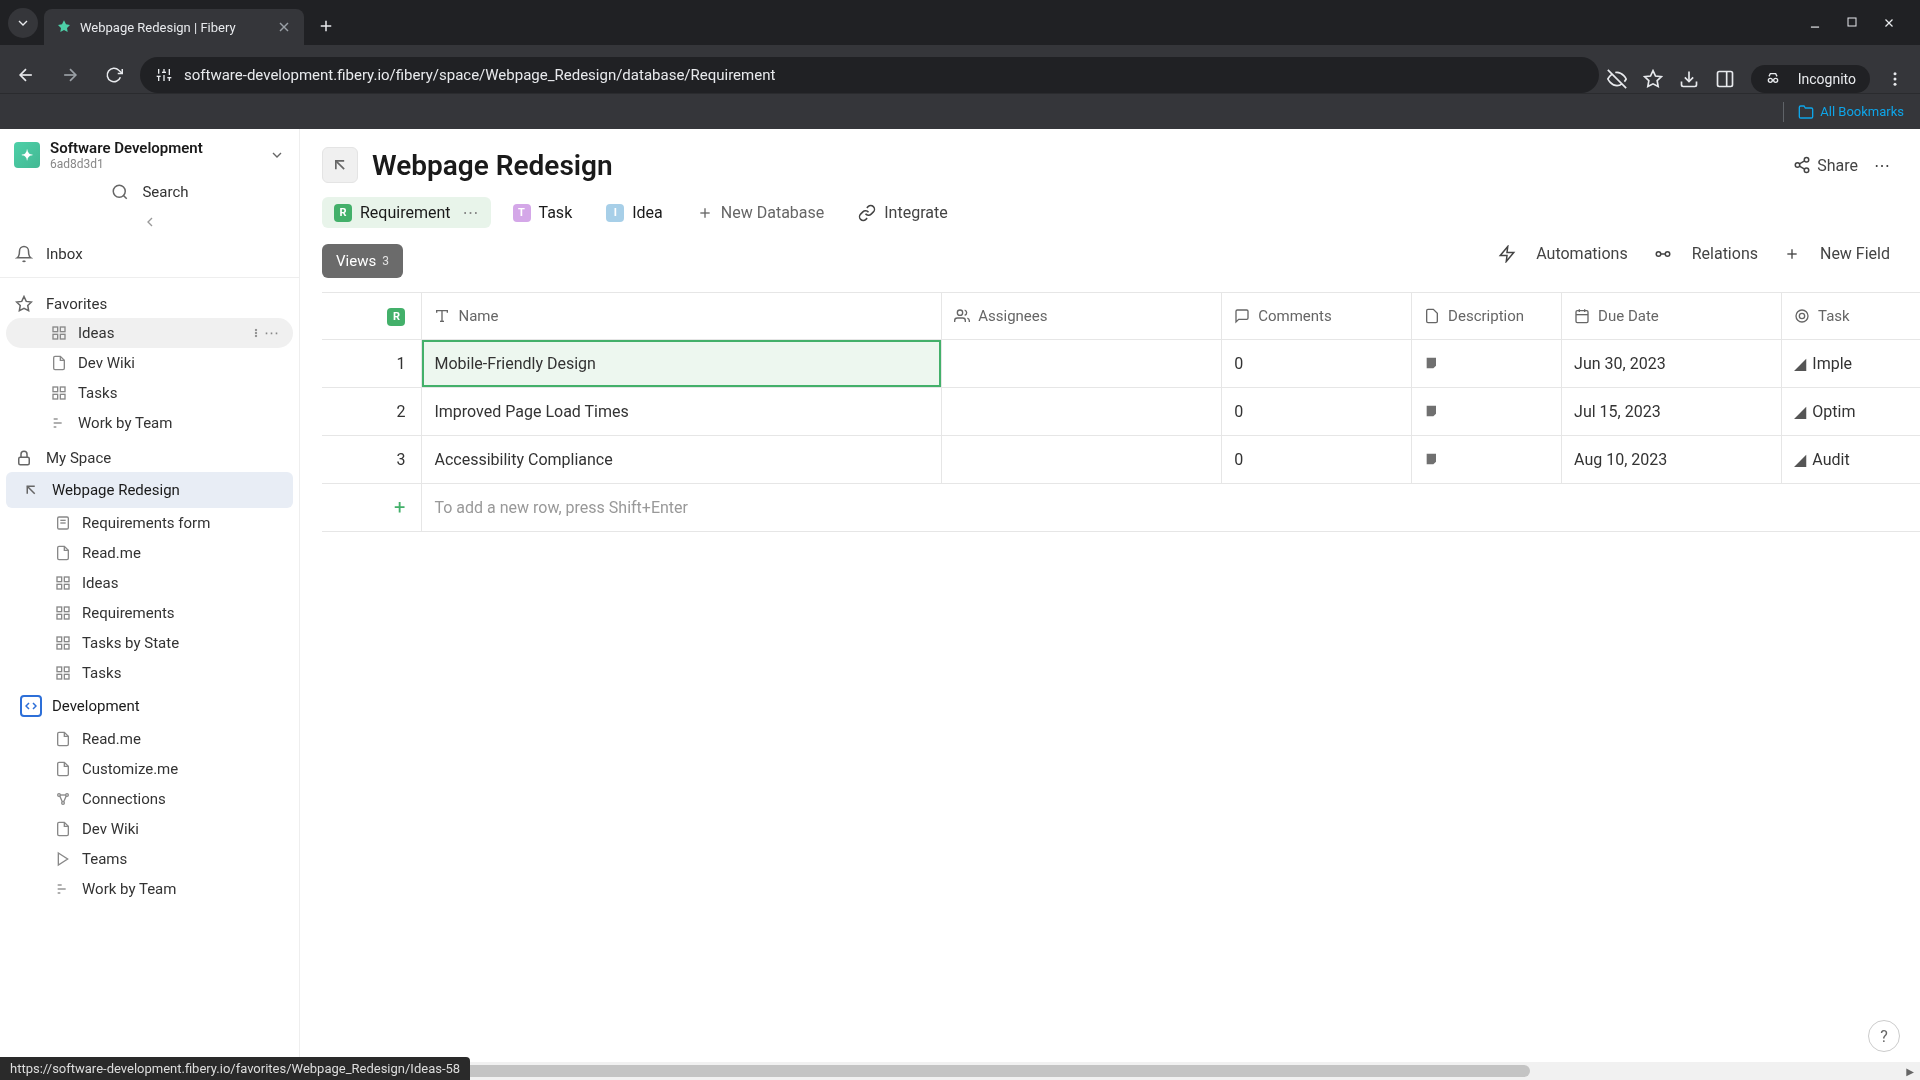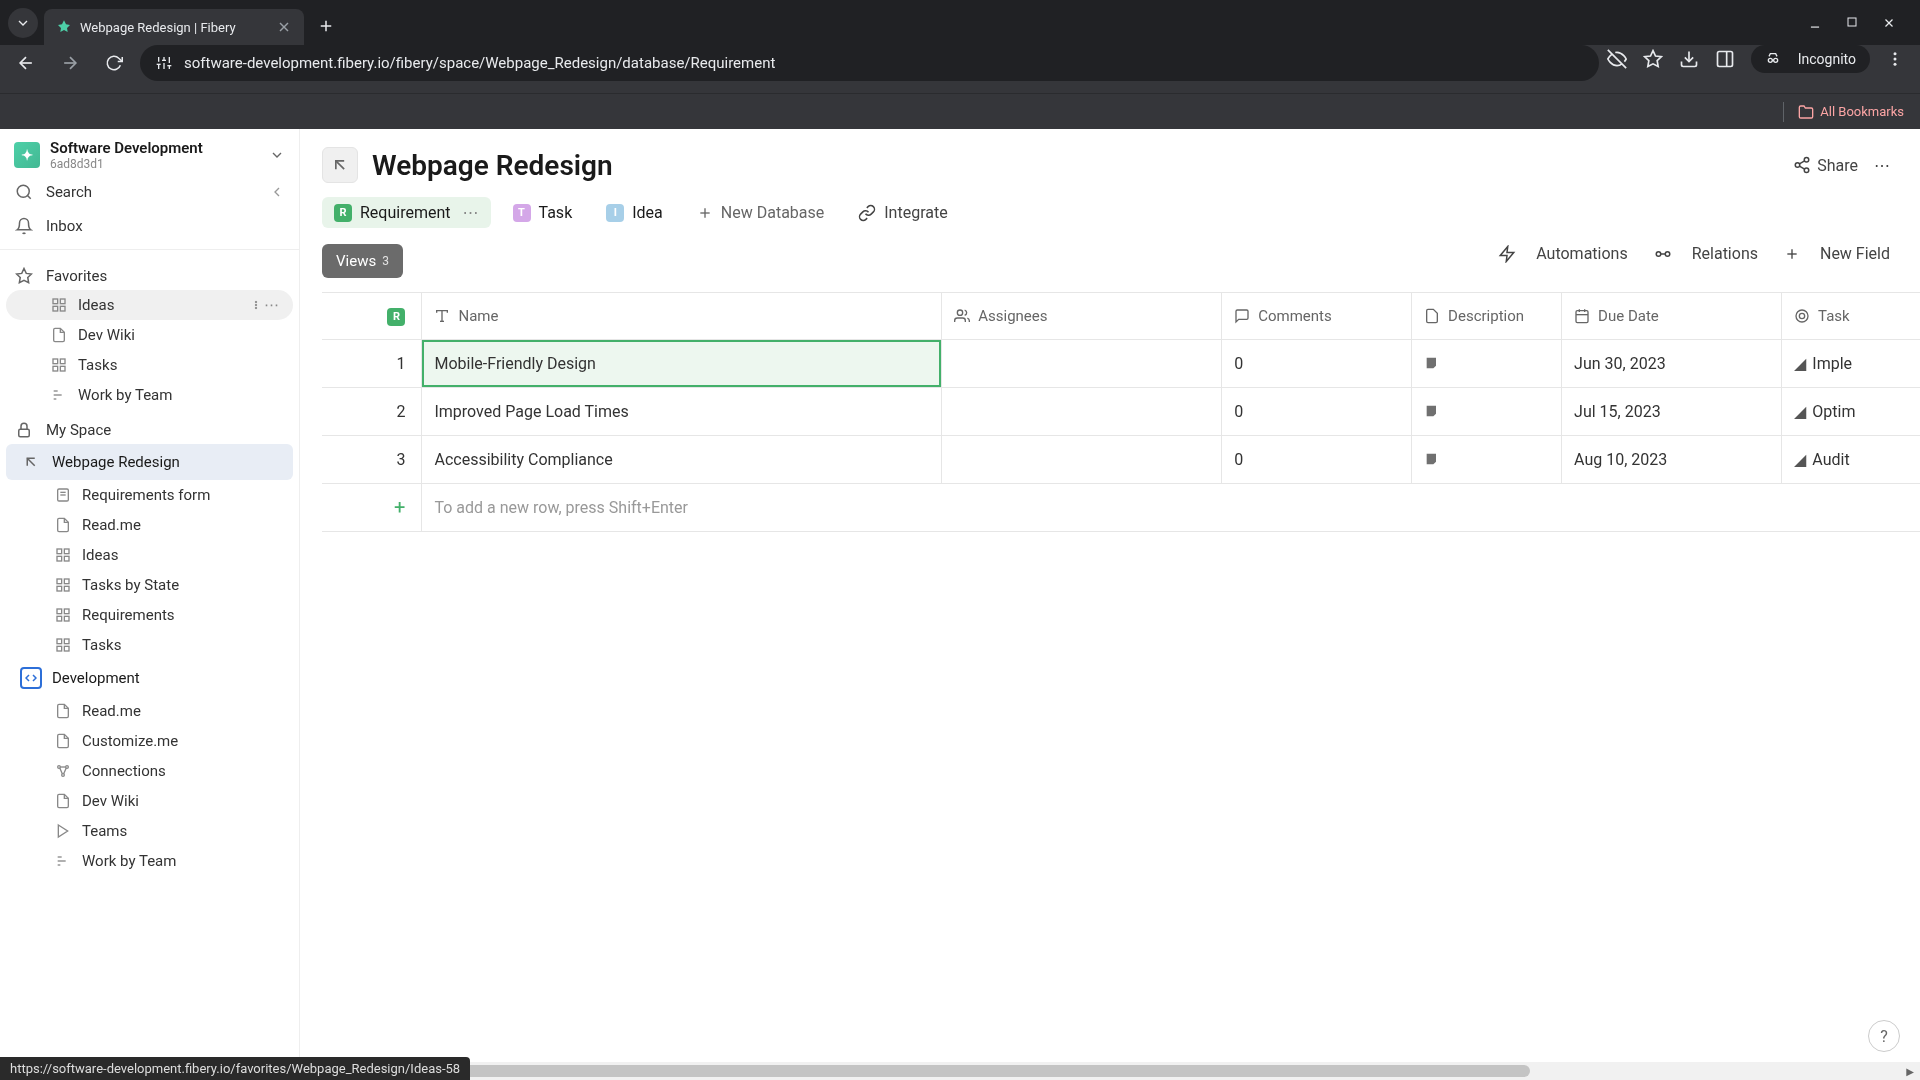--- a/index.html
+++ b/index.html
@@ -10,46 +10,46 @@
 .tab-strip { height: 45px; display: flex; align-items: center; padding: 0 8px; }
 .tab-dropdown { width: 30px; height: 30px; border-radius: 50%; background: #35363a; display: flex; align-items: center; justify-content: center; margin-right: 6px; }
 .tab { background: #35363a; height: 36px; border-radius: 8px 8px 0 0; display: flex; align-items: center; padding: 0 12px; gap: 8px; width: 260px; margin-top: 9px; }
 .tab-favicon { width: 16px; height: 16px; color: #4dd0a8; }
 .tab-title { font-size: 13px; color: #e8eaed; flex: 1; white-space: nowrap; overflow: hidden; text-overflow: ellipsis; }
 .tab-close { color: #9aa0a6; width: 16px; height: 16px; display: flex; align-items: center; justify-content: center; }
 .new-tab { width: 28px; height: 28px; display: flex; align-items: center; justify-content: center; color: #e8eaed; margin-left: 8px; margin-top: 6px; }
 .window-controls { margin-left: auto; display: flex; gap: 24px; padding-right: 16px; color: #e8eaed; }
 .window-controls span { cursor: pointer; }
 
-.toolbar { background: #35363a; height: 48px; display: flex; align-items: flex-start; padding: 0 8px; gap: 8px; }
+.toolbar { background: #35363a; height: 48px; display: flex; align-items: flex-end; padding: 0 8px; gap: 8px; }
 .nav-btn { width: 36px; height: 36px; display: flex; align-items: center; justify-content: center; color: #9aa0a6; border-radius: 50%; }
 .nav-btn.active { color: #e8eaed; }
 .address-bar { flex: 1; background: #202124; height: 36px; border-radius: 18px; display: flex; align-items: center; padding: 0 16px; gap: 12px; color: #e8eaed; font-size: 15px; max-width: 1480px; }
 .toolbar-right { display: flex; align-items: center; gap: 16px; margin-left: auto; padding-right: 8px; }
 .incog-chip { background: #202124; border-radius: 18px; padding: 6px 14px; display: flex; align-items: center; gap: 17px; font-size: 14px; }
 
 .bookmarks-bar { background: #35363a; height: 36px; display: flex; align-items: center; justify-content: flex-end; padding: 0 16px; border-top: 1px solid #2a2b2e; }
-.bookmarks-bar .bm { display: flex; align-items: center; gap: 6px; font-size: 13px; color: #fca5a5; }
+.bookmarks-bar .bm { display: flex; align-items: center; gap: 6px; font-size: 13px; color: #0ea5e9; }
 .bm-divider { border-left: 1px solid #5f6368; height: 20px; margin-right: 14px; }
 
 
 .app { display: flex; height: calc(1080px - 129px); background: #fff; color: #1a1a1a; }
 
 
 .sidebar { width: 300px; border-right: 1px solid #eee; display: flex; flex-direction: column; background: #fff; }
 .ws-header { display: flex; align-items: center; padding: 10px 14px 4px; gap: 10px; }
 .ws-logo { width: 26px; height: 26px; border-radius: 4px; background: linear-gradient(135deg,#4dd0a8,#43b893); display:flex; align-items:center; justify-content:center; color:#fff; font-weight:bold; font-size:14px;}
 .ws-name-wrap { flex: 1; }
 .ws-name { font-weight: 600; font-size: 15px; }
 .ws-id { font-size: 12px; color: #888; }
 .ws-chevron { color: #666; }
 
 .sb-row { display: flex; align-items: center; padding: 7px 14px; gap: 12px; font-size: 15px; color: #333; cursor: pointer; }
 .sb-row .icon { width: 20px; height: 20px; color: #666; display: flex; align-items: center; justify-content: center; }
-.search-row { justify-content: space-between; }
+.search-row { justify-content: space-between; flex-direction: column; }
 .search-row .collapse { color: #999; }
 
 .sb-section { padding: 10px 14px 4px; font-size: 15px; color: #333; display: flex; align-items: center; gap: 12px; }
 .sb-section .icon { width: 20px; height: 20px; color: #666; display:flex; align-items:center; justify-content:center; }
 
 .sb-item { display: flex; padding: 6px 14px 6px 44px; gap: 10px; font-size: 15px; color: #333; cursor: pointer; border-radius: 15px; margin: 0 6px; position: relative; }
 .sb-item .icon { width: 18px; height: 18px; color: #888; display:flex; align-items:center; justify-content:center; }
 .sb-item.hovered { background: #f0f0f0; }
 .sb-item.hovered .more { display: flex; }
 .sb-item .more { display: none; margin-left: auto; color: #888; align-items:center; gap: 0px;}
@@ -399,32 +399,32 @@
       </div>
     <div class="sb-item sb-child">
         <span class="icon">
           <svg class="i16" viewBox="0 0 24 24" fill="none" stroke="currentColor" stroke-width="2">
             <rect x="3" y="3" width="7" height="7"></rect>
             <rect x="14" y="3" width="7" height="7"></rect>
             <rect x="3" y="14" width="7" height="7"></rect>
             <rect x="14" y="14" width="7" height="7"></rect>
           </svg>
         </span>
-        <span class="label">Tasks by State</span>
+        <span class="label">Requirements</span>
       </div>
     <div class="sb-item sb-child">
         <span class="icon">
           <svg class="i16" viewBox="0 0 24 24" fill="none" stroke="currentColor" stroke-width="2">
             <rect x="3" y="3" width="7" height="7"></rect>
             <rect x="14" y="3" width="7" height="7"></rect>
             <rect x="3" y="14" width="7" height="7"></rect>
             <rect x="14" y="14" width="7" height="7"></rect>
           </svg>
         </span>
-        <span class="label">Requirements</span>
+        <span class="label">Tasks by State</span>
       </div>
     <div class="sb-item sb-child">
         <span class="icon">
           <svg class="i16" viewBox="0 0 24 24" fill="none" stroke="currentColor" stroke-width="2">
             <rect x="3" y="3" width="7" height="7"></rect>
             <rect x="14" y="3" width="7" height="7"></rect>
             <rect x="3" y="14" width="7" height="7"></rect>
             <rect x="14" y="14" width="7" height="7"></rect>
           </svg>
         </span>

